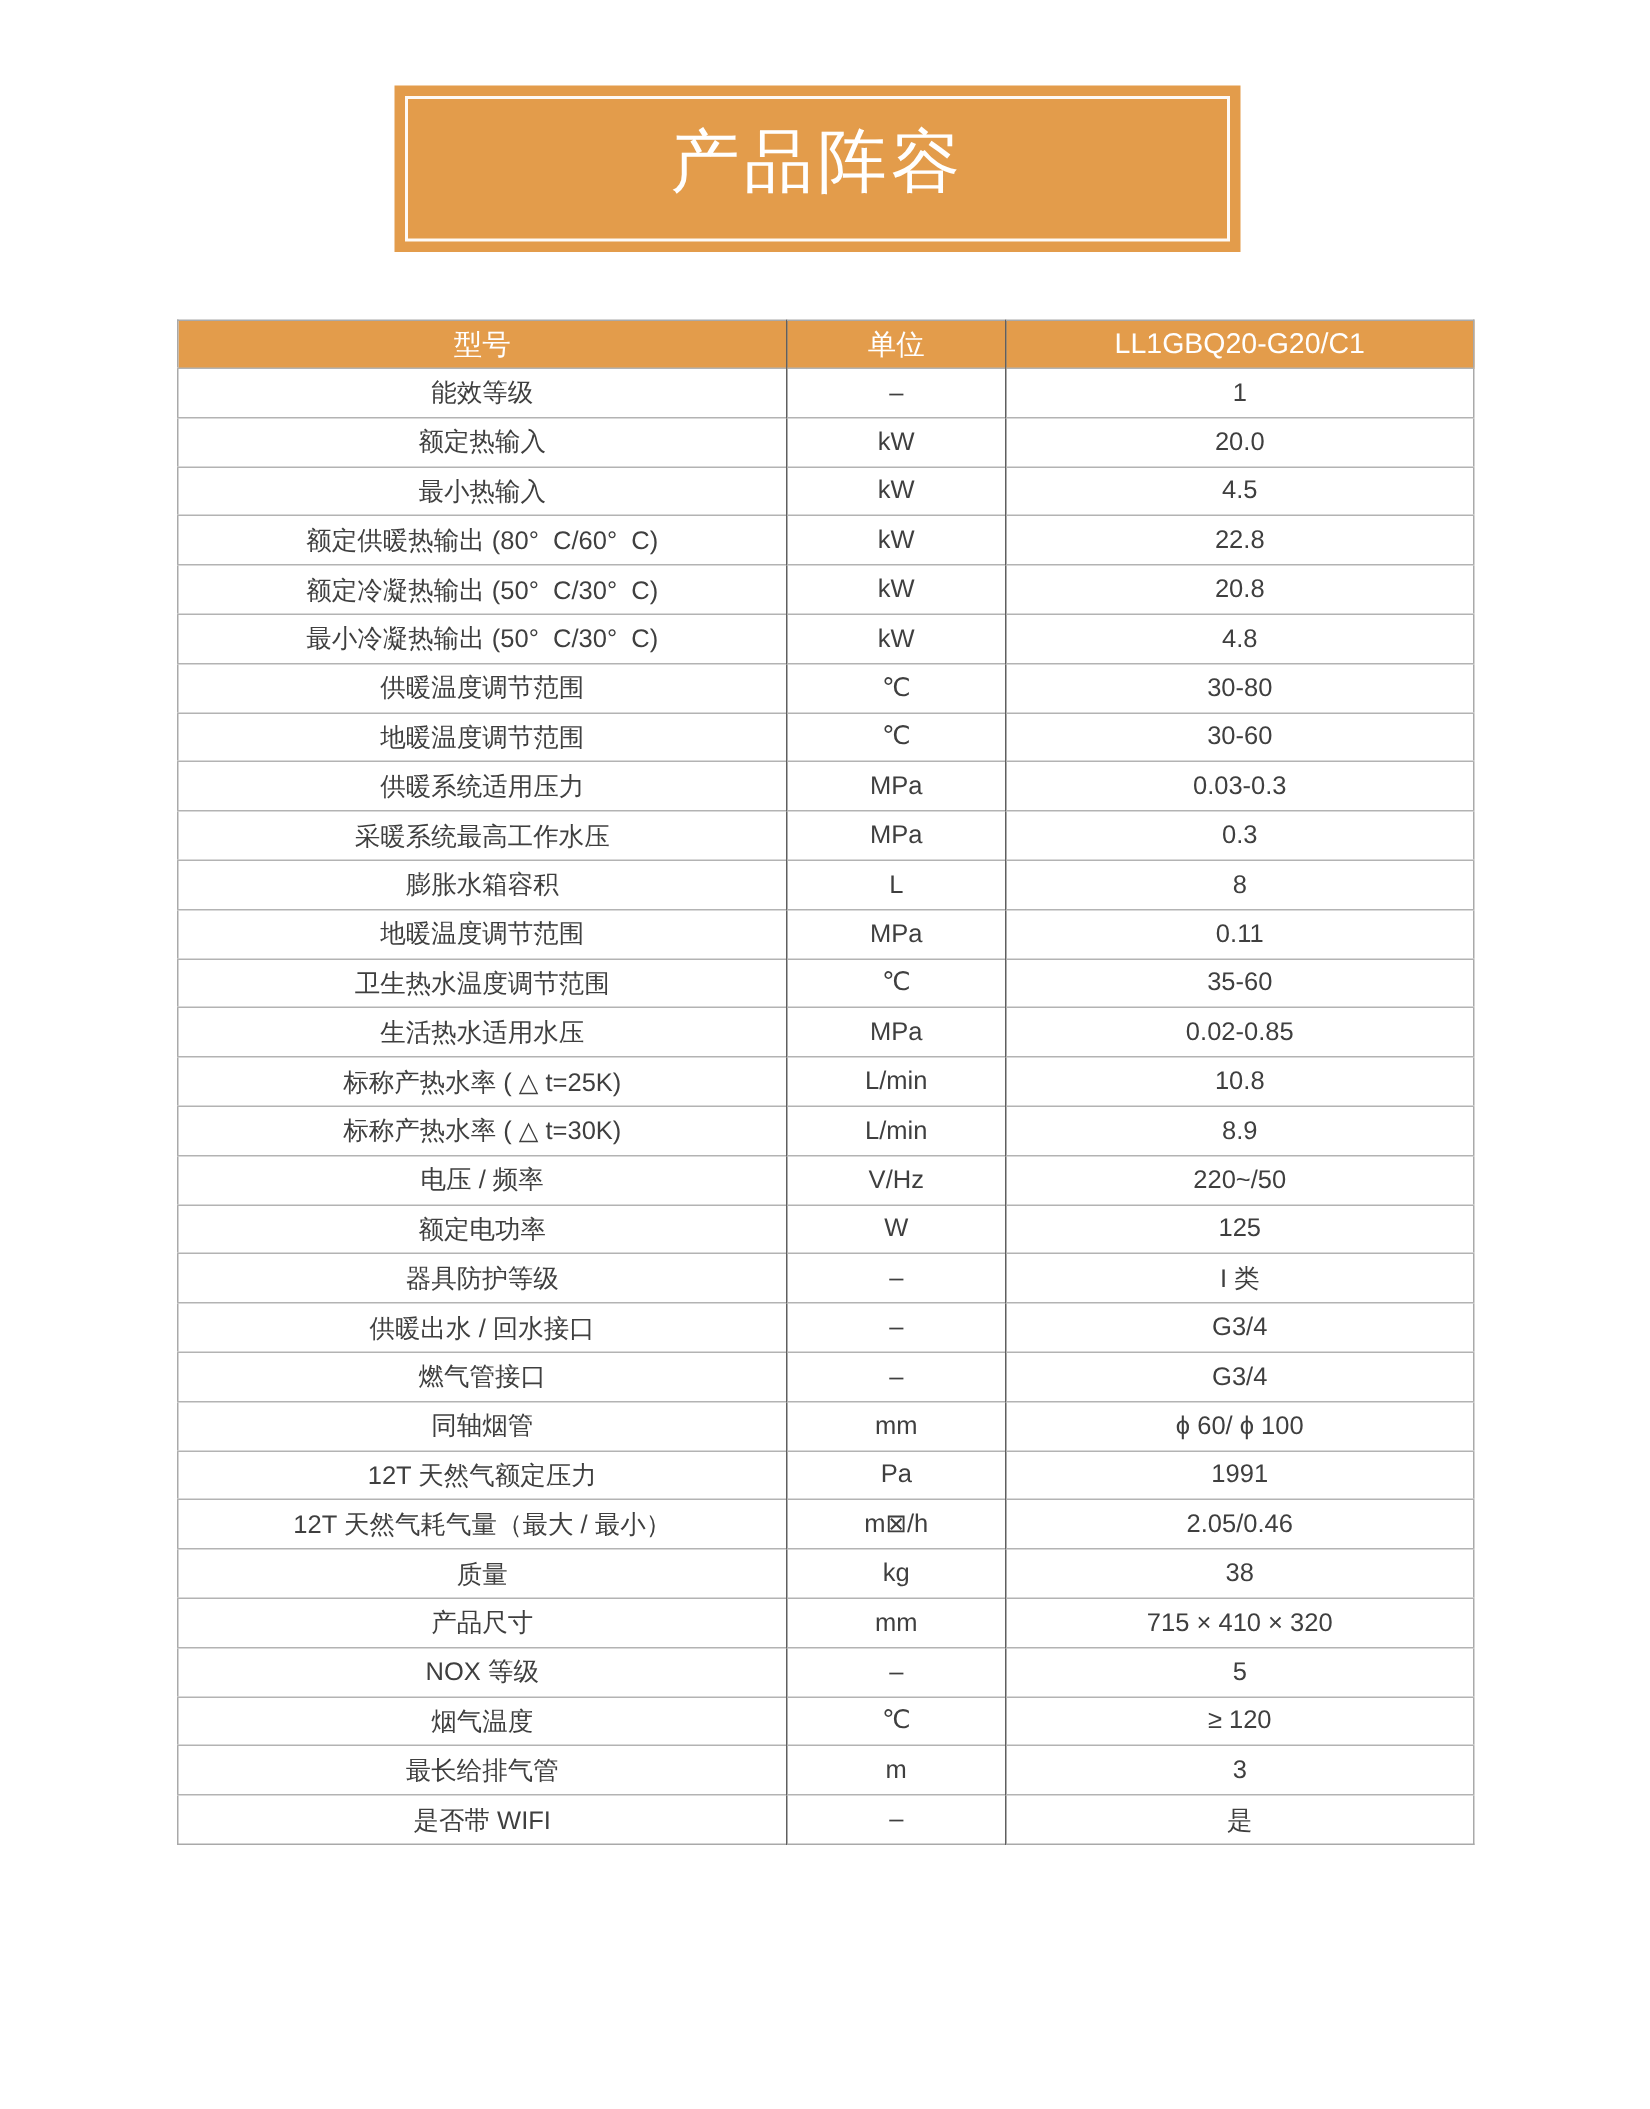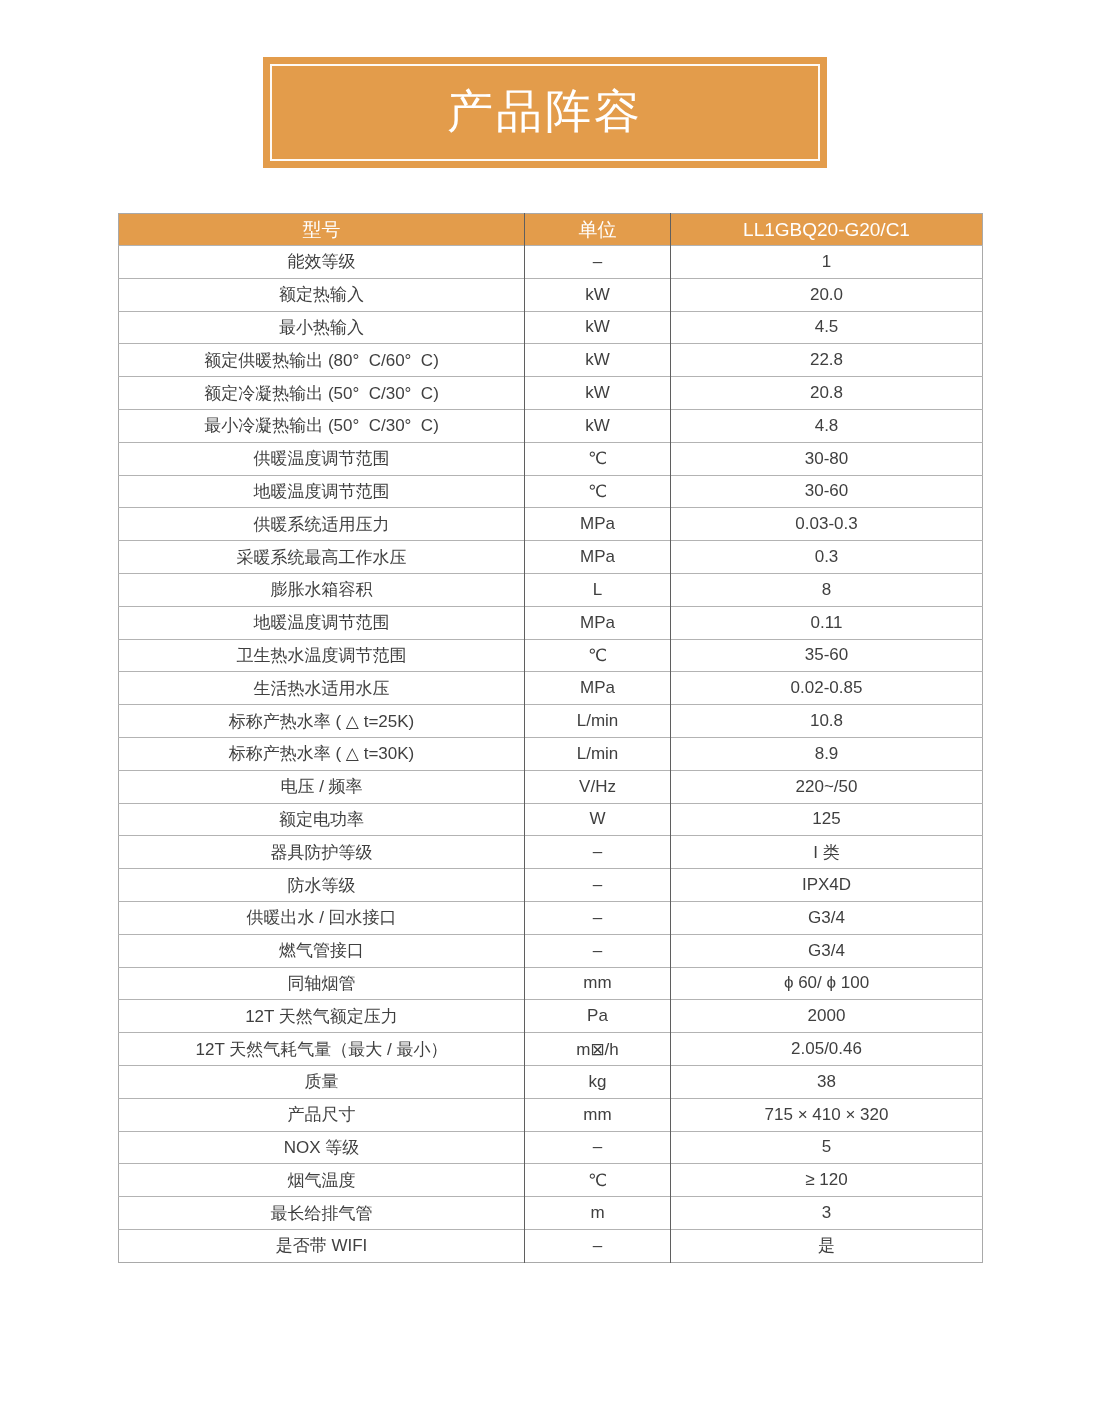--- a/index.html
+++ b/index.html
@@ -30,20 +30,21 @@
     inset:7px;
     border:2px solid rgba(255,255,255,0.95);
     display:flex;align-items:center;justify-content:center;
   }
   .banner-title{
     color:var(--header-text);
     font-size:46px;
     letter-spacing:3px;
     line-height:1;
     padding-bottom:4px;
+    font-family:Liberation Mono, monospace;
   }
   table.spec{
     position:absolute;
     left:118px;top:213px;
     width:864px;
     border-collapse:collapse;
     table-layout:fixed;
     border:1px solid var(--outer);
   }
   table.spec th{
@@ -184,43 +185,38 @@
         <td>额定电功率</td>
         <td>W</td>
         <td>125</td>
       </tr>
       <tr>
         <td>器具防护等级</td>
         <td>–</td>
         <td>I 类</td>
       </tr>
       <tr>
-        <td>防水等级</td>
-        <td>–</td>
-        <td>IPX4D</td>
-      </tr>
-      <tr>
         <td>供暖出水 / 回水接口</td>
         <td>–</td>
         <td>G3/4</td>
       </tr>
       <tr>
         <td>燃气管接口</td>
         <td>–</td>
         <td>G3/4</td>
       </tr>
       <tr>
         <td>同轴烟管</td>
         <td>mm</td>
         <td>ϕ&nbsp;60/&nbsp;ϕ&nbsp;100</td>
       </tr>
       <tr>
         <td>12T 天然气额定压力</td>
         <td>Pa</td>
-        <td>2000</td>
+        <td>1991</td>
       </tr>
       <tr>
         <td>12T 天然气耗气量（最大 / 最小）</td>
         <td>m⊠/h</td>
         <td>2.05/0.46</td>
       </tr>
       <tr>
         <td>质量</td>
         <td>kg</td>
         <td>38</td>

